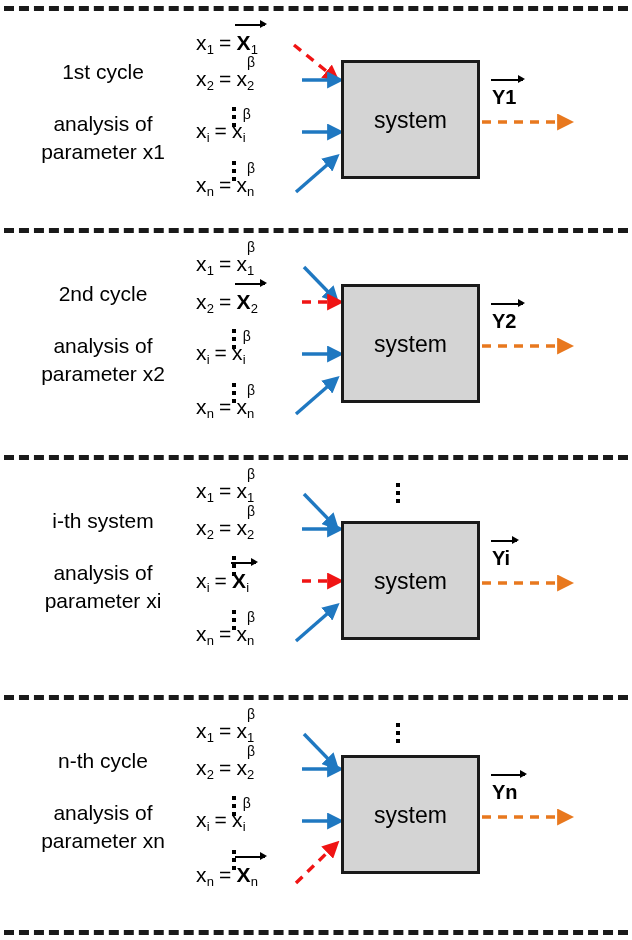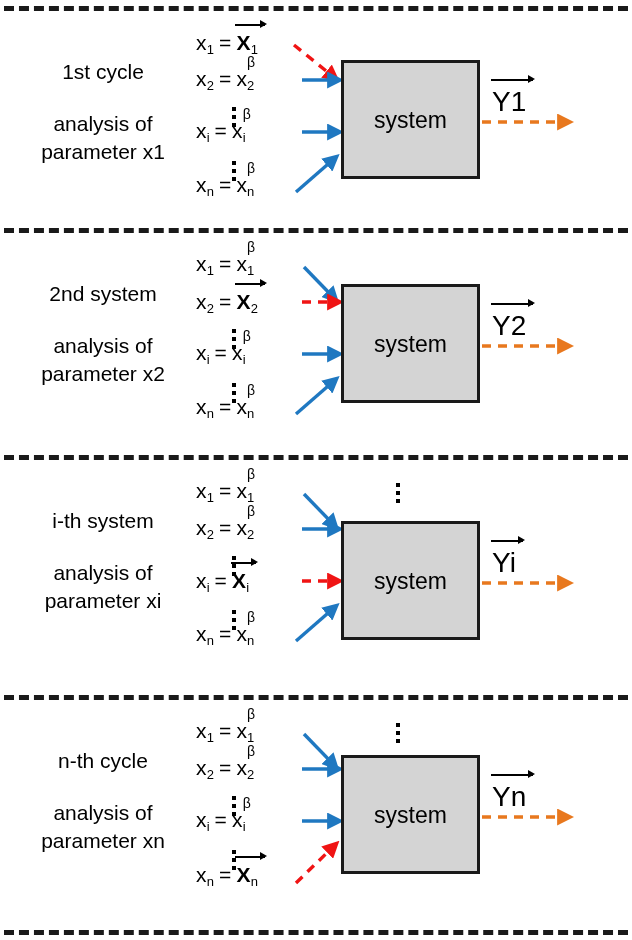--- a/index.html
+++ b/index.html
@@ -97,22 +97,23 @@
     position: absolute;
     left: 0; right: 0;
     top: 50%;
     transform: translateY(-50%);
     text-align: center;
     font-size: 23px;
     color: #000;
   }
   .outlabel {
     position: absolute;
-    font-size: 28px;
+    font-size: 20px;
     white-space: nowrap;
+    font-weight: bold;
   }
   svg.arrows {
     position: absolute;
     left: 0; top: 0;
     width: 632px; height: 940px;
     pointer-events: none;
   }
 </style>
 </head>
 <body>
@@ -173,21 +174,21 @@
         <i></i>
       </div>
       <div class="eq" style="left: 196px; top: 119px;"><span>x</span><span class="sub">i</span><span style="margin: 0px 5px;">=</span><span><span>x</span><span style="position: relative; display: inline-block;"><span class="sub">i</span><span class="sup" style="position: absolute; left: 0px; top: -13px;">β</span></span></span></div>
       <div class="vdots" style="left: 228px; top: 157px;">
         <i></i>
         <i></i>
         <i></i>
       </div>
       <div class="eq" style="left: 196px; top: 173px;"><span>x</span><span class="sub">n</span><span style="margin: 0px 5px;">=</span><span><span>x</span><span style="position: relative; display: inline-block;"><span class="sub">n</span><span class="sup" style="position: absolute; left: 0px; top: -13px;">β</span></span></span></div>
       <div class="outlabel" style="left: 492px; top: 85px;"><span class="vec"><span class="vbar"></span><span class="vhead"></span><span>Y</span><span class="sub">1</span></span></div>
-      <div class="cycle-label" style="top: 283px;">2nd system</div>
+      <div class="cycle-label" style="top: 283px;">2nd cycle</div>
       <div class="cycle-label" style="top: 335px;">analysis of</div>
       <div class="cycle-label" style="top: 363px;"><span>parameter x</span><span class="sub">2</span></div>
       <div class="sysbox" style="left: 341px; top: 284px; width: 139px; height: 119px; background: rgb(212, 212, 212); border-color: rgb(26, 26, 26);">
         <span>system</span>
       </div>
       <div class="eq" style="left: 196px; top: 252px;"><span>x</span><span class="sub">1</span><span style="margin: 0px 5px;">=</span><span><span>x</span><span style="position: relative; display: inline-block;"><span class="sub">1</span><span class="sup" style="position: absolute; left: 0px; top: -13px;">β</span></span></span></div>
       <div class="eq" style="left: 196px; top: 289px;"><span>x</span><span class="sub">2</span><span style="margin: 0px 5px;">=</span><span class="vec"><span class="vbar"></span><span class="vhead"></span><span style="font-weight: 600;">X</span><span style="position: relative; display: inline-block;"><span class="sub">2</span></span></span></div>
       <div class="vdots" style="left: 228px; top: 325px;">
         <i></i>
         <i></i>

